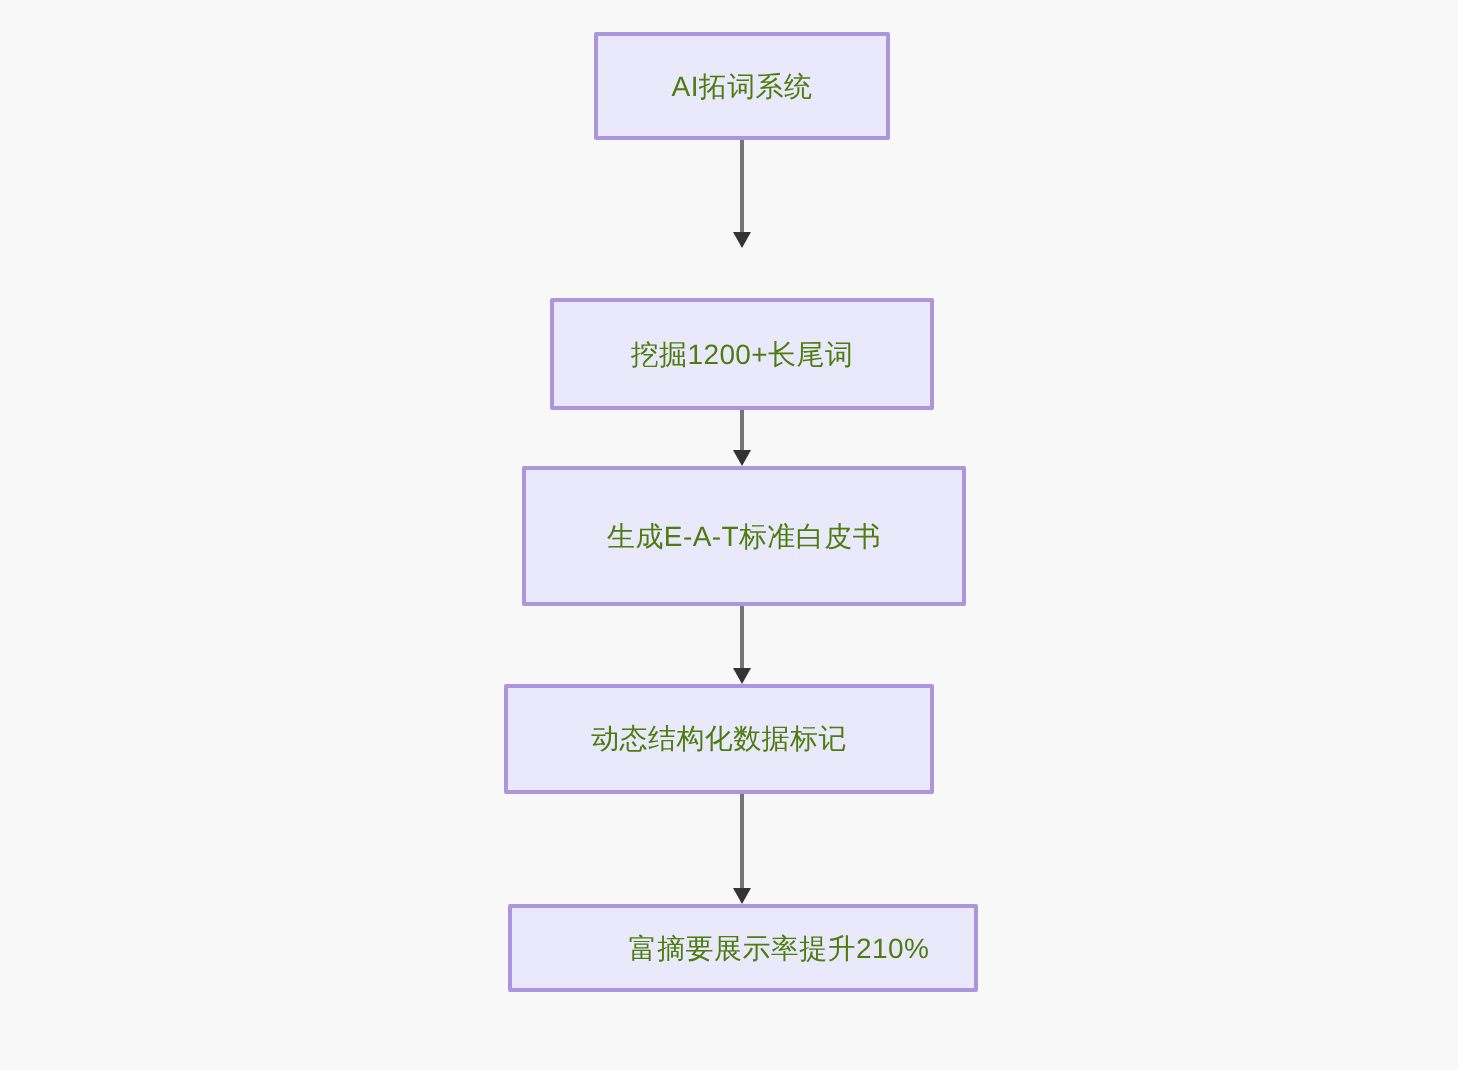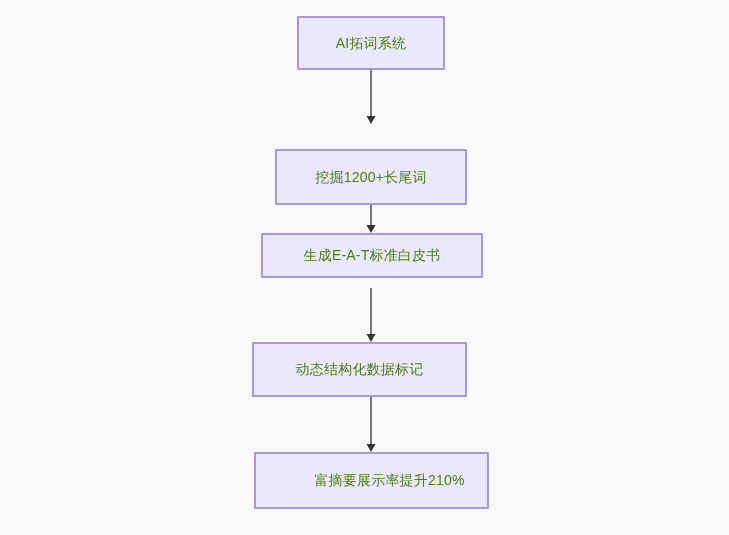--- a/index.html
+++ b/index.html
@@ -72,22 +72,22 @@
     <svg class="edge" width="20" height="57" style="left: 361px; top: 397px;">
       <line class="edge-line" x1="10" y1="0" x2="10" y2="48"></line>
       <polygon class="edge-head" points="5.5,47 14.5,47 10,55"></polygon>
     </svg>
     <div class="node" style="left: 297px; top: 16px; width: 148px; height: 54px;">
       <span class="node-label">AI拓词系统</span>
     </div>
     <div class="node" style="left: 275px; top: 124px; width: 192px; height: 56px; margin-top: 25px;">
       <span class="node-label">挖掘1200+长尾词</span>
     </div>
-    <div class="node" style="left: 261px; top: 233px; width: 222px; height: 45px;">
+    <div class="node" style="left: 261px; top: 233px; width: 222px; height: 70px;">
       <span class="node-label">生成E-A-T标准白皮书</span>
     </div>
     <div class="node" style="left: 252px; top: 342px; width: 215px; height: 55px;">
       <span class="node-label">动态结构化数据标记</span>
     </div>
-    <div class="node" style="left: 254px; top: 452px; width: 235px; height: 57px; padding-left: 36px;">
+    <div class="node" style="left: 254px; top: 452px; width: 235px; height: 44px; padding-left: 36px;">
       <span class="node-label">富摘要展示率提升210%</span>
     </div>
   </div>
 
 </body></html>

